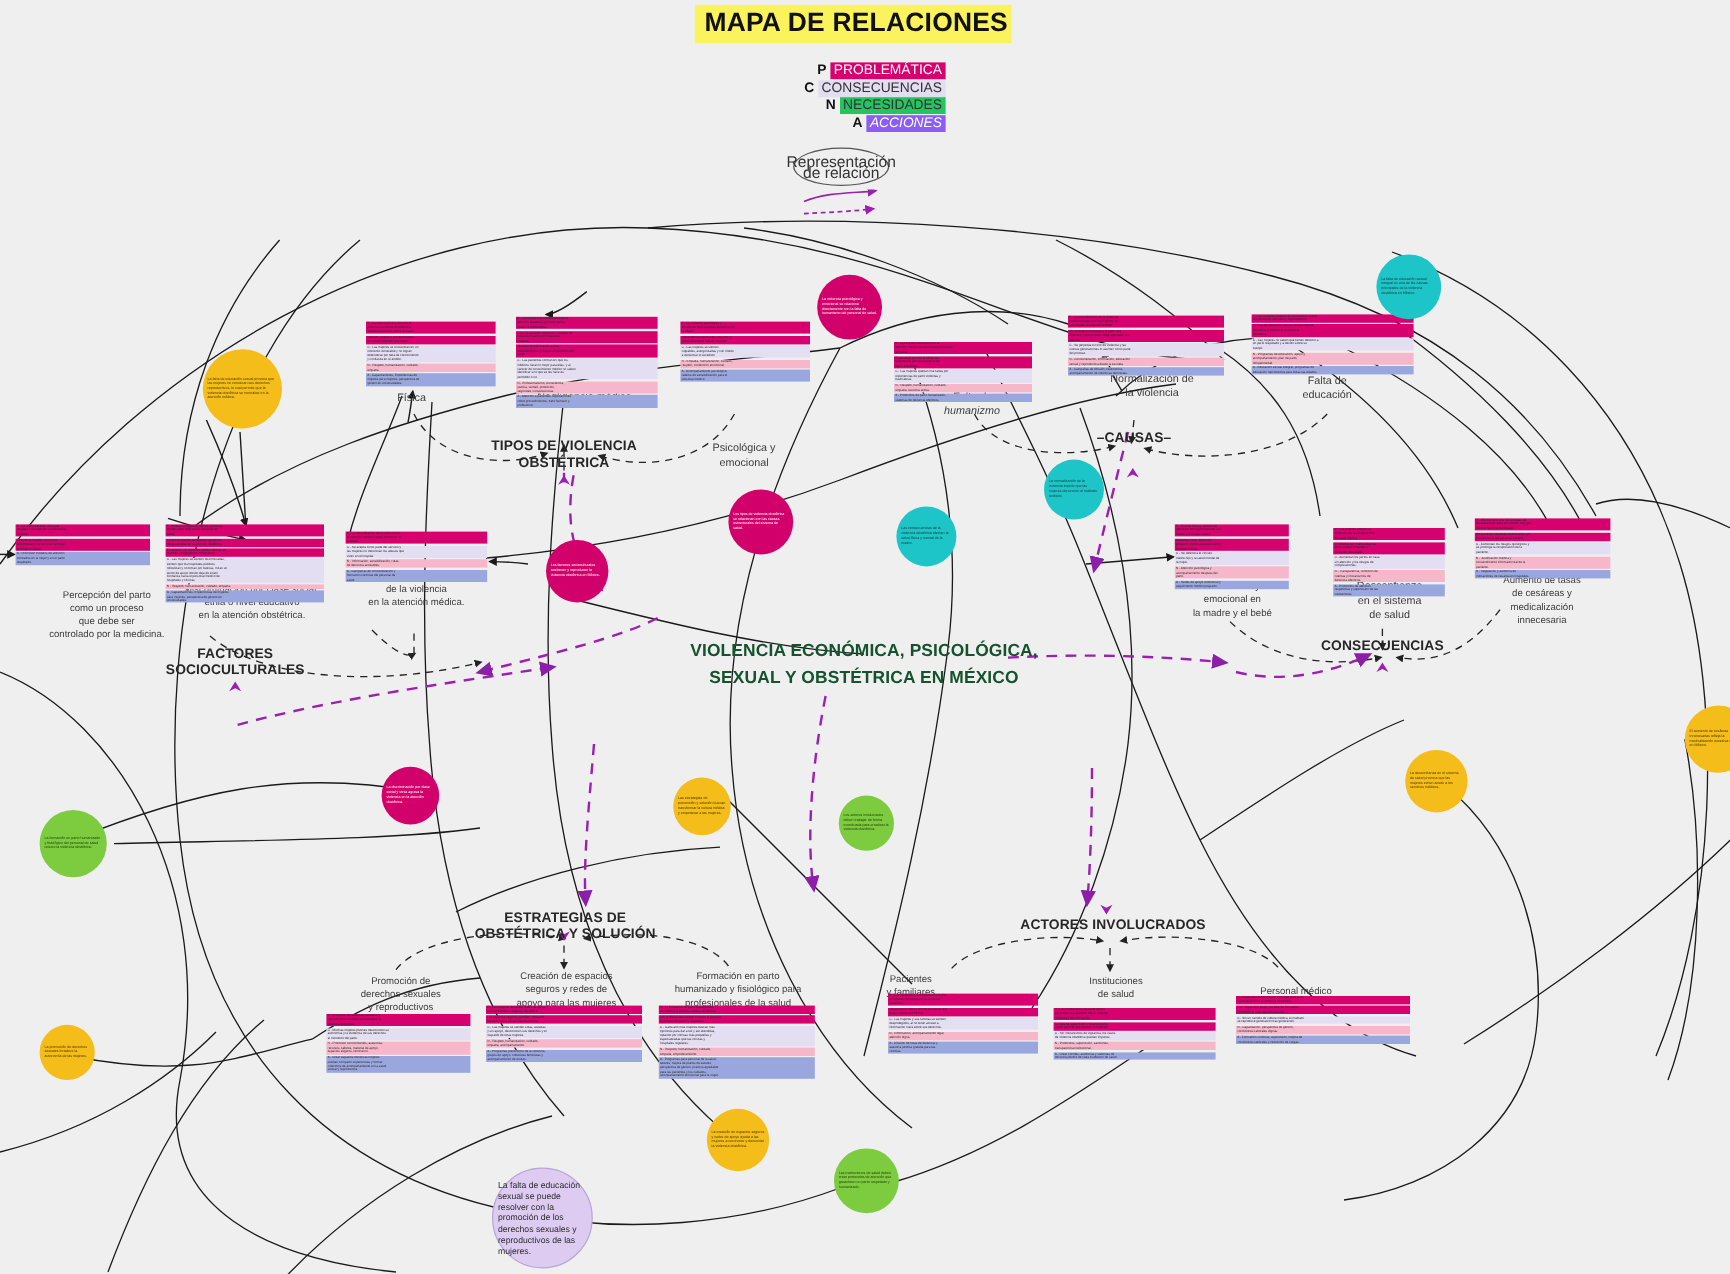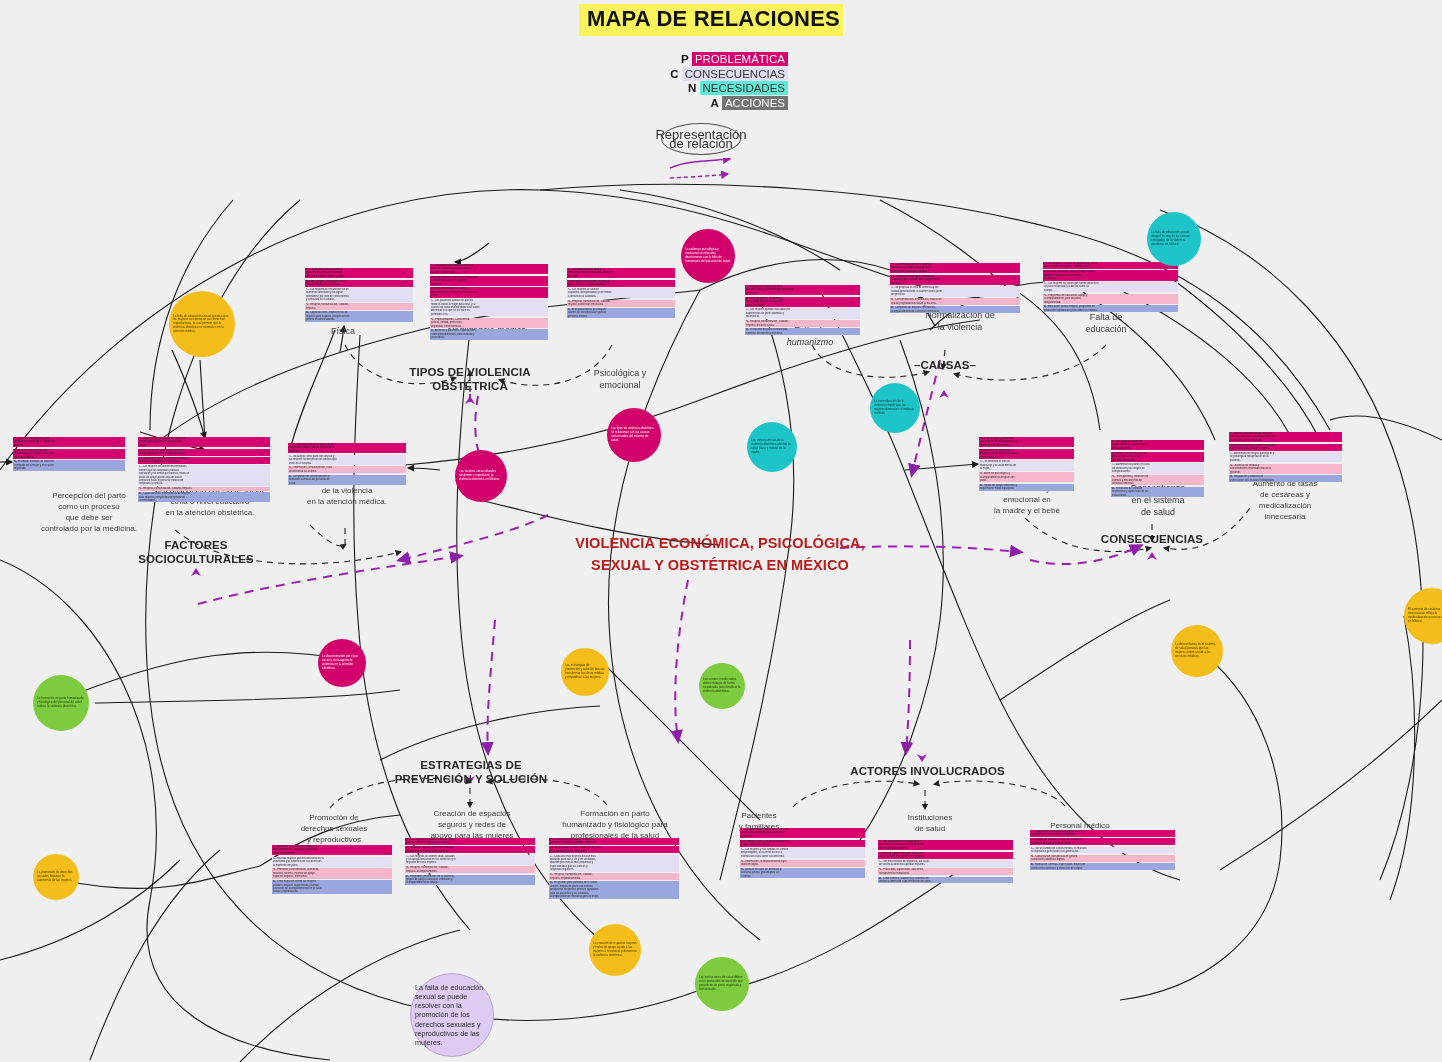--- a/index.html
+++ b/index.html
@@ -22,35 +22,35 @@
     letter-spacing:.2px;
   }
 
   
   .legend{position:absolute;left:648px;top:52px;width:140px;text-align:right;}
   .legend-row{font-size:11.5px;line-height:14.5px;white-space:nowrap;color:#3a3a3a;}
   .legend-row .key{font-weight:bold;color:#111;}
   .legend-row .lbl{padding:1px 3px 1px 3px;}
   .lg-p .lbl{background:#d6006e;color:#fff;}
   .lg-c .lbl{background:#e2ddf0;color:#333;}
-  .lg-n .lbl{background:#5eead4;color:#333;}
-  .lg-a .lbl{background:#737373;color:#fff;}
+  .lg-n .lbl{background:#22c55e;color:#333;}
+  .lg-a .lbl{background:#8b5cf6;color:#fff;font-style:italic;}
 
   .rep-oval{
     position:absolute;left:661px;top:123px;width:78px;height:30px;
     border:1px solid #555;border-radius:50%;
     display:flex;flex-direction:column;align-items:center;justify-content:center;
     font-size:13px;line-height:9.5px;color:#333;text-align:center;
   }
   .rep-arrows{position:absolute;left:668px;top:158px;width:70px;height:24px;}
 
   
   .center-title{
     position:absolute;left:520px;top:532px;width:400px;text-align:center;
-    font-size:14.5px;font-weight:bold;color:#b91c1c;line-height:22px;
+    font-size:14.5px;font-weight:bold;color:#14532d;line-height:22px;
     letter-spacing:.1px;
   }
 
   
   .sec-label{
     position:absolute;text-align:center;
     font-size:11.5px;font-weight:bold;color:#262626;line-height:13.5px;
     letter-spacing:.1px;
   }
 
@@ -258,21 +258,21 @@
   </div>
   <div class="sec-label" style="left:122px;top:539px;width:148px;">
     <div>FACTORES</div>
     <div>SOCIOCULTURALES</div>
   </div>
   <div class="sec-label" style="left:1082px;top:533px;width:140px;">
     <div>CONSECUENCIAS</div>
   </div>
   <div class="sec-label" style="left:386px;top:759px;width:170px;">
     <div>ESTRATEGIAS DE</div>
-    <div>PREVENCIÓN Y SOLUCIÓN</div>
+    <div>OBSTÉTRICA Y SOLUCIÓN</div>
   </div>
   <div class="sec-label" style="left:845px;top:765px;width:165px;">
     <div>ACTORES INVOLUCRADOS</div>
   </div>
 
   <div class="node-label big" style="left:312px;top:325px;width:62px;white-space:pre-line;">Física</div>
   <div class="node-label big" style="left:422px;top:324px;width:130px;white-space:pre-line;">Negligencia médica</div>
   <div class="node-label big" style="left:570px;top:320px;width:100px;white-space:pre-line;margin-top:47px;">Psicológica y
 emocional</div>
   <div class="node-label big" style="left:760px;top:324px;width:100px;white-space:pre-line;font-style:italic;">Falta de

